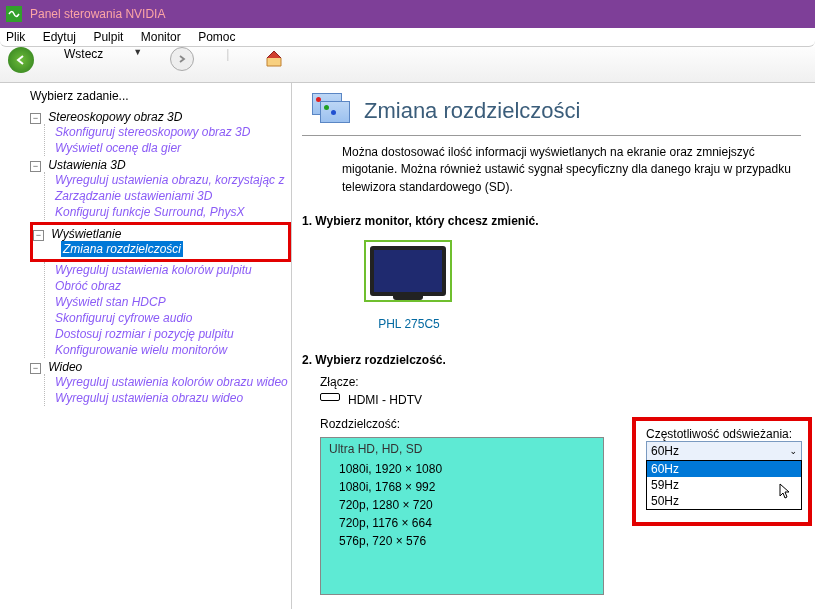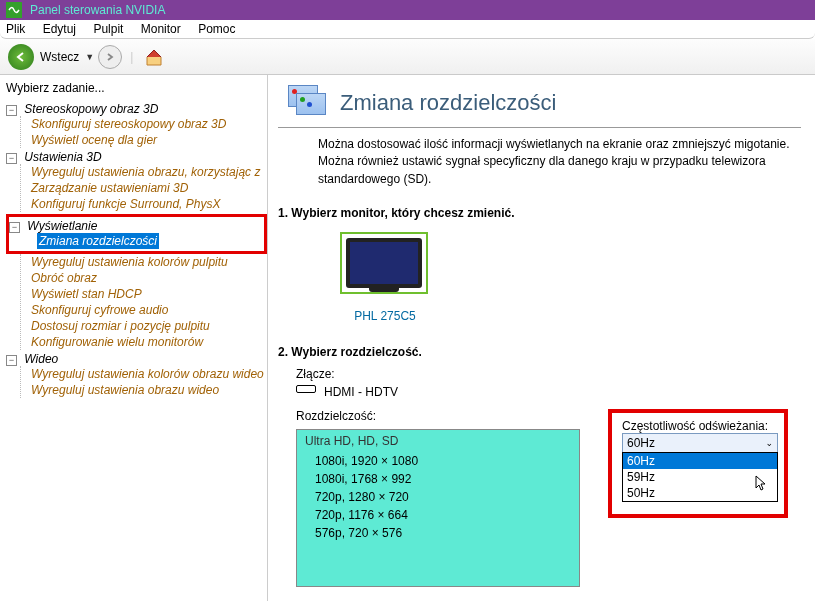--- a/index.html
+++ b/index.html
@@ -1,33 +1,33 @@
 <!DOCTYPE html>
 <html><head>
 <meta charset="utf-8">
 <style>
   * { box-sizing: border-box; margin: 0; padding: 0; }
   body { font-family: "Segoe UI", Tahoma, sans-serif; font-size: 12px; color: #000; background: #fff; width: 815px; height: 612px; overflow: hidden; }
-  .titlebar { background: #7e3f98; color: #5eead4; height: 20px; display: flex; align-items: center; padding: 0 6px; font-size: 12px; }
+  .titlebar { background: #7e3f98; color: #fca5a5; height: 28px; display: flex; align-items: center; padding: 0 6px; font-size: 12px; }
   .titlebar .icon { width: 16px; height: 16px; background: #33a02c; margin-right: 8px; display: inline-flex; align-items: center; justify-content: center; }
   .menubar { background: #fff; border-bottom: 1px solid #ccc; padding: 2px 6px; border-radius: 6px; }
   .menubar span { margin-right: 14px; cursor: default; }
-  .toolbar { background: linear-gradient(#fdfdfd,#f0f0f0); height: 36px; display: flex; align-items: center; padding: 0 8px; border-bottom: 1px solid #cacaca; }
+  .toolbar { background: linear-gradient(#fdfdfd,#f0f0f0); height: 36px; display: flex; padding: 0 8px; border-bottom: 1px solid #cacaca; gap: 24px; }
   .btn-back { width: 26px; height: 26px; border-radius: 50%; background: radial-gradient(#6dbb3a,#2e7d1d); display: flex; align-items: center; justify-content: center; color:#fff; font-size:14px; font-weight:bold; }
   .toolbar .label { margin: 0 6px; }
   .btn-fwd { width: 24px; height: 24px; border-radius: 50%; border:1px solid #aaa; background:#eee; margin: 0 4px; display:flex;align-items:center;justify-content:center;color:#888; }
   .btn-home { width:22px; height:22px; margin-left:6px; }
   .main { display: flex; height: calc(612px - 28px - 22px - 36px); }
-  .sidebar { width: 268px; border-right: 1px solid #ccc; padding: 4px 0; overflow: hidden; }
+  .sidebar { width: 268px; border-right: 1px solid #ccc; padding: 4px 0; overflow: hidden; margin-left: 24px; }
   .sidebar .section-title { padding: 2px 6px 6px 6px; font-size: 12px; }
   .tree { padding-left: 6px; font-style: italic; }
   .tree-toggle { display:inline-block; width:11px; height:11px; border:1px solid #888; font-size:9px; line-height:9px; text-align:center; margin-right:4px; color:#555; background:#fff; }
   .tree-label { color:#000; }
   .tree-children { margin-left: 14px; border-left: 1px dotted #bbb; padding-left: 8px; }
-  .tree-link { color: #a16207; display: block; padding: 1px 2px; white-space: nowrap; }
+  .tree-link { color: #8b5cf6; display: block; padding: 1px 2px; white-space: nowrap; }
   .tree-link.selected { background: #0078d7; color: #fff; display:inline-block; }
   .highlight-box { border: 3px solid #e20000; padding: 2px 0px; }
   .tree-row { padding: 1px 0; }
   .content { flex: 1; padding: 10px 14px 0 10px; overflow: hidden; }
   .page-header { display: flex; align-items: center; margin-bottom: 8px; padding-left: 10px; border-bottom: 1px solid #999; padding-bottom: 6px;}
   .page-header .icon { width: 42px; height: 36px; margin-right: 10px; position: relative; }
   .mon-icon { width: 30px; height: 22px; border:1px solid #5a86c4; background: linear-gradient(#bcd6f5,#9cc1ef); position:absolute; }
   .mon-icon.front { left:8px; top:8px; z-index:2; }
   .mon-icon.back { left:0; top:0; }
   .mon-icon .dot { width:5px;height:5px;border-radius:50%; position:absolute; }

